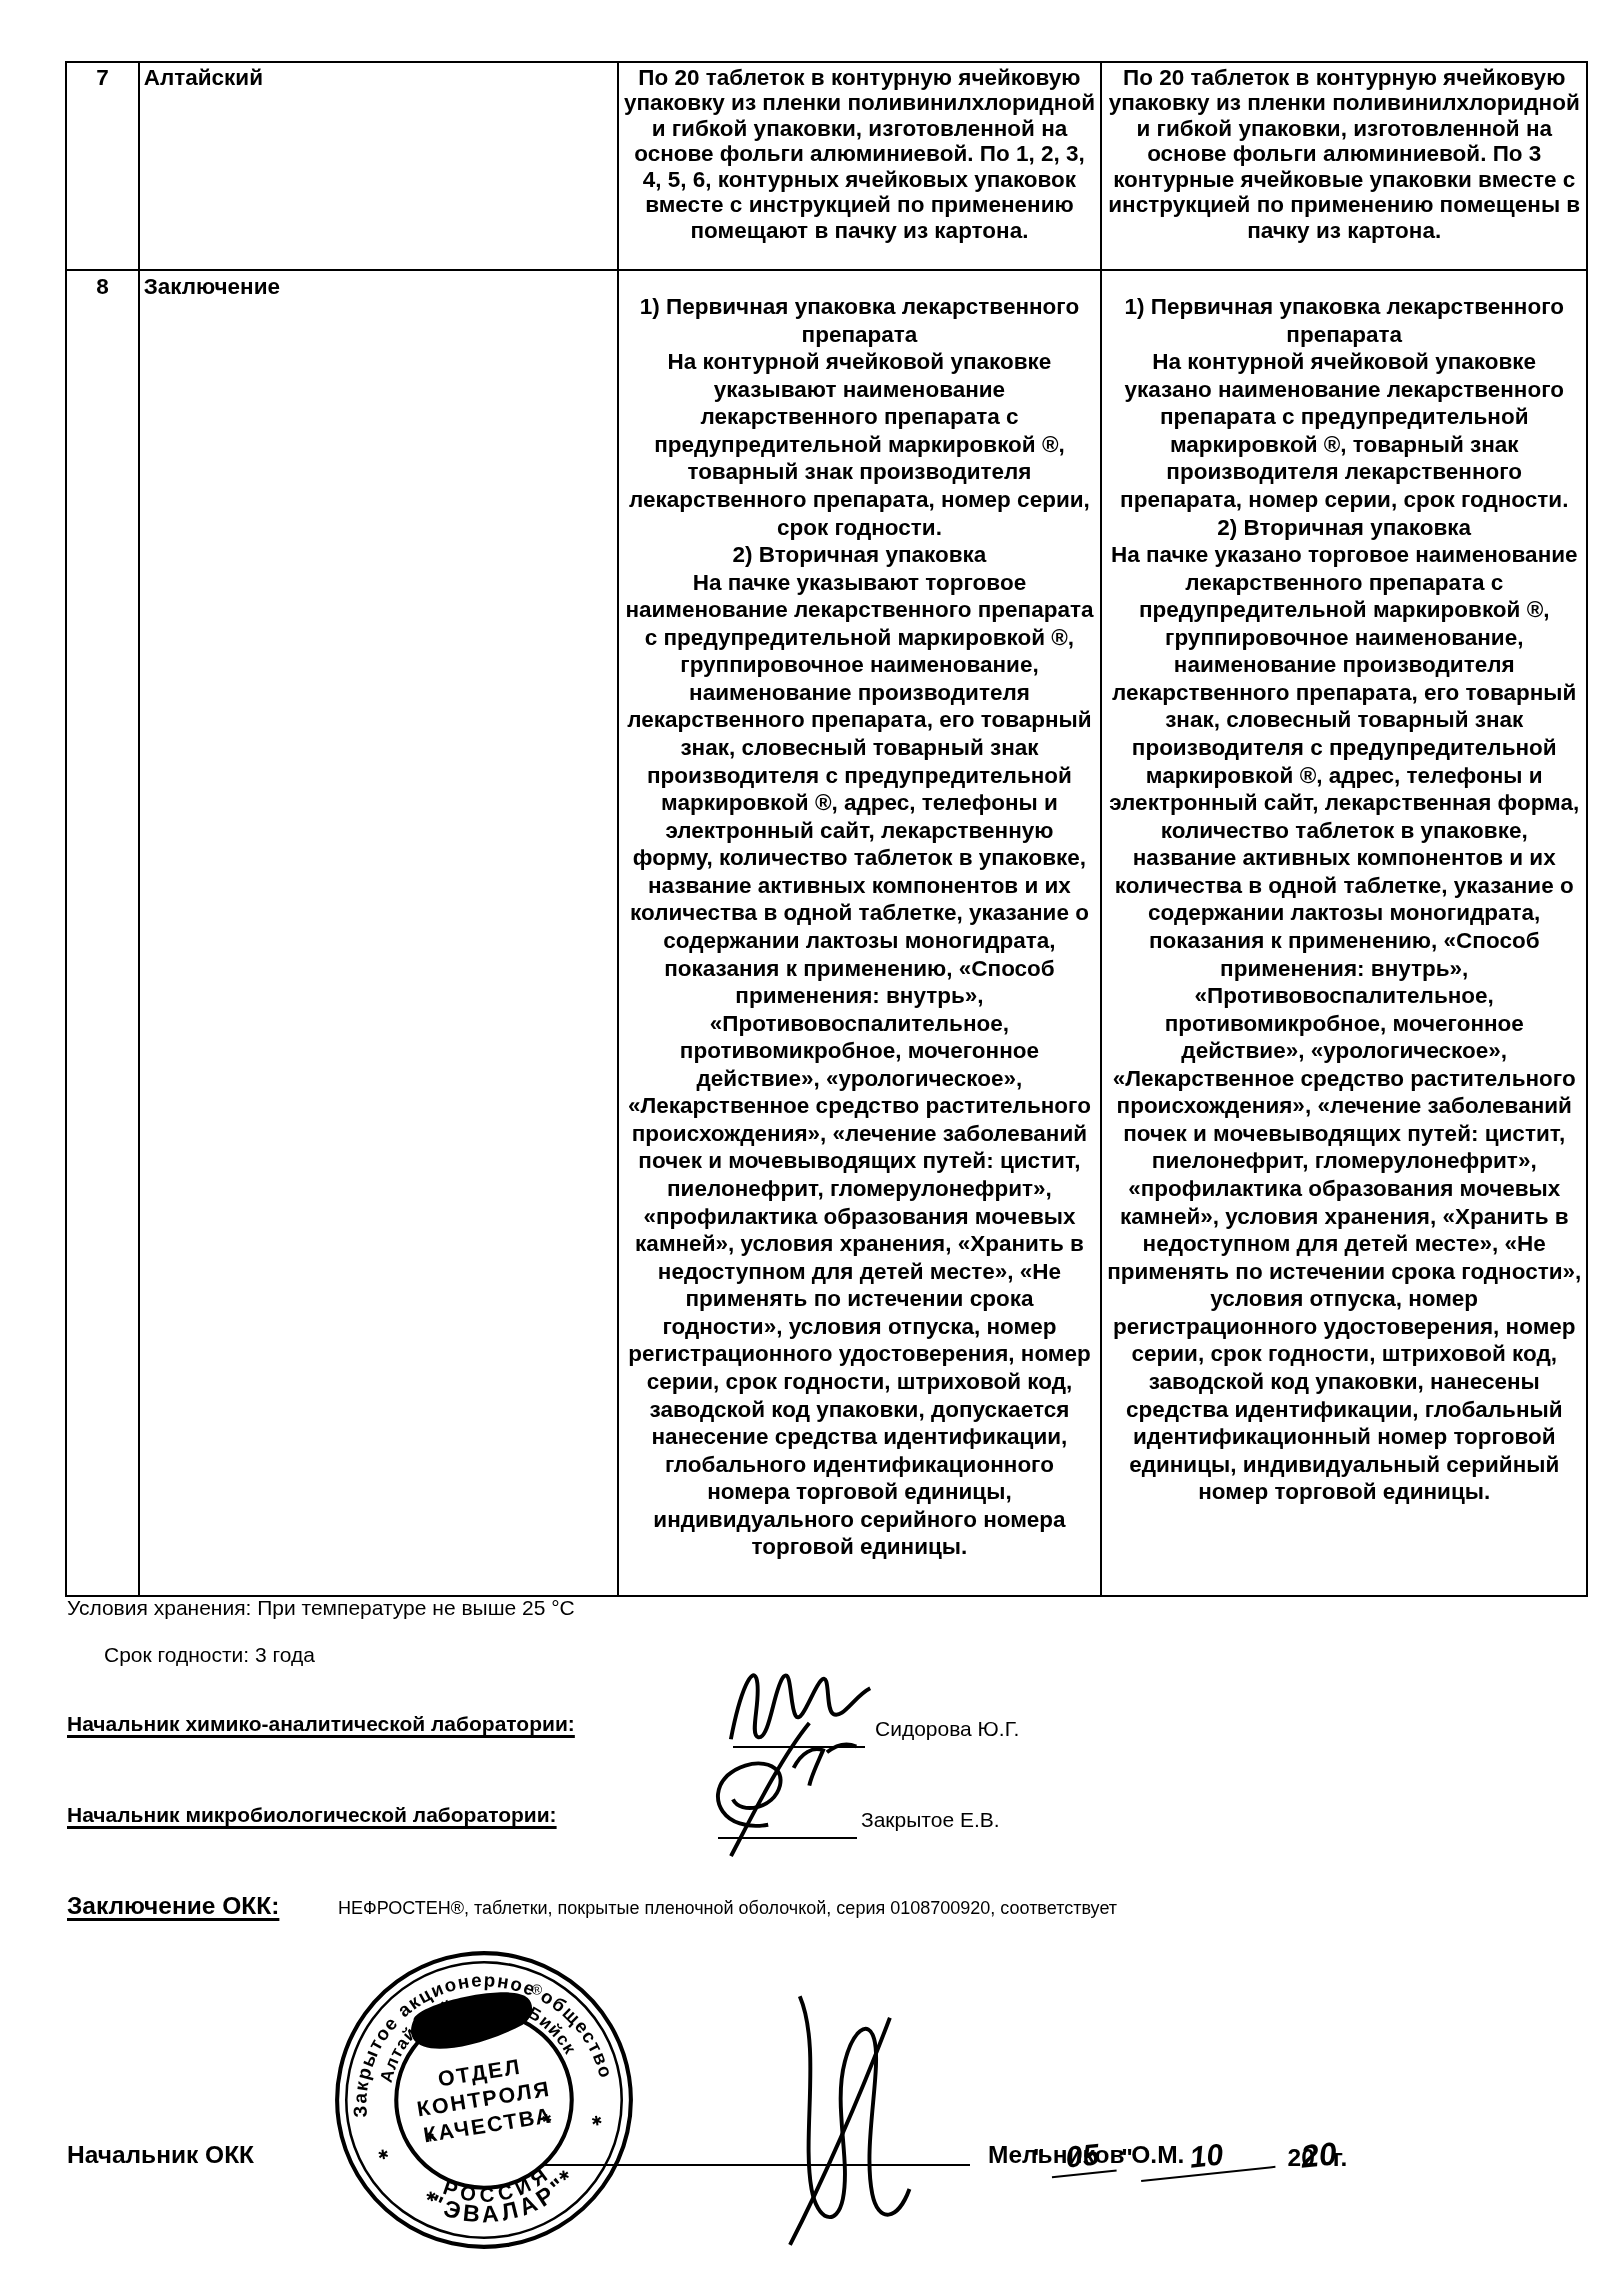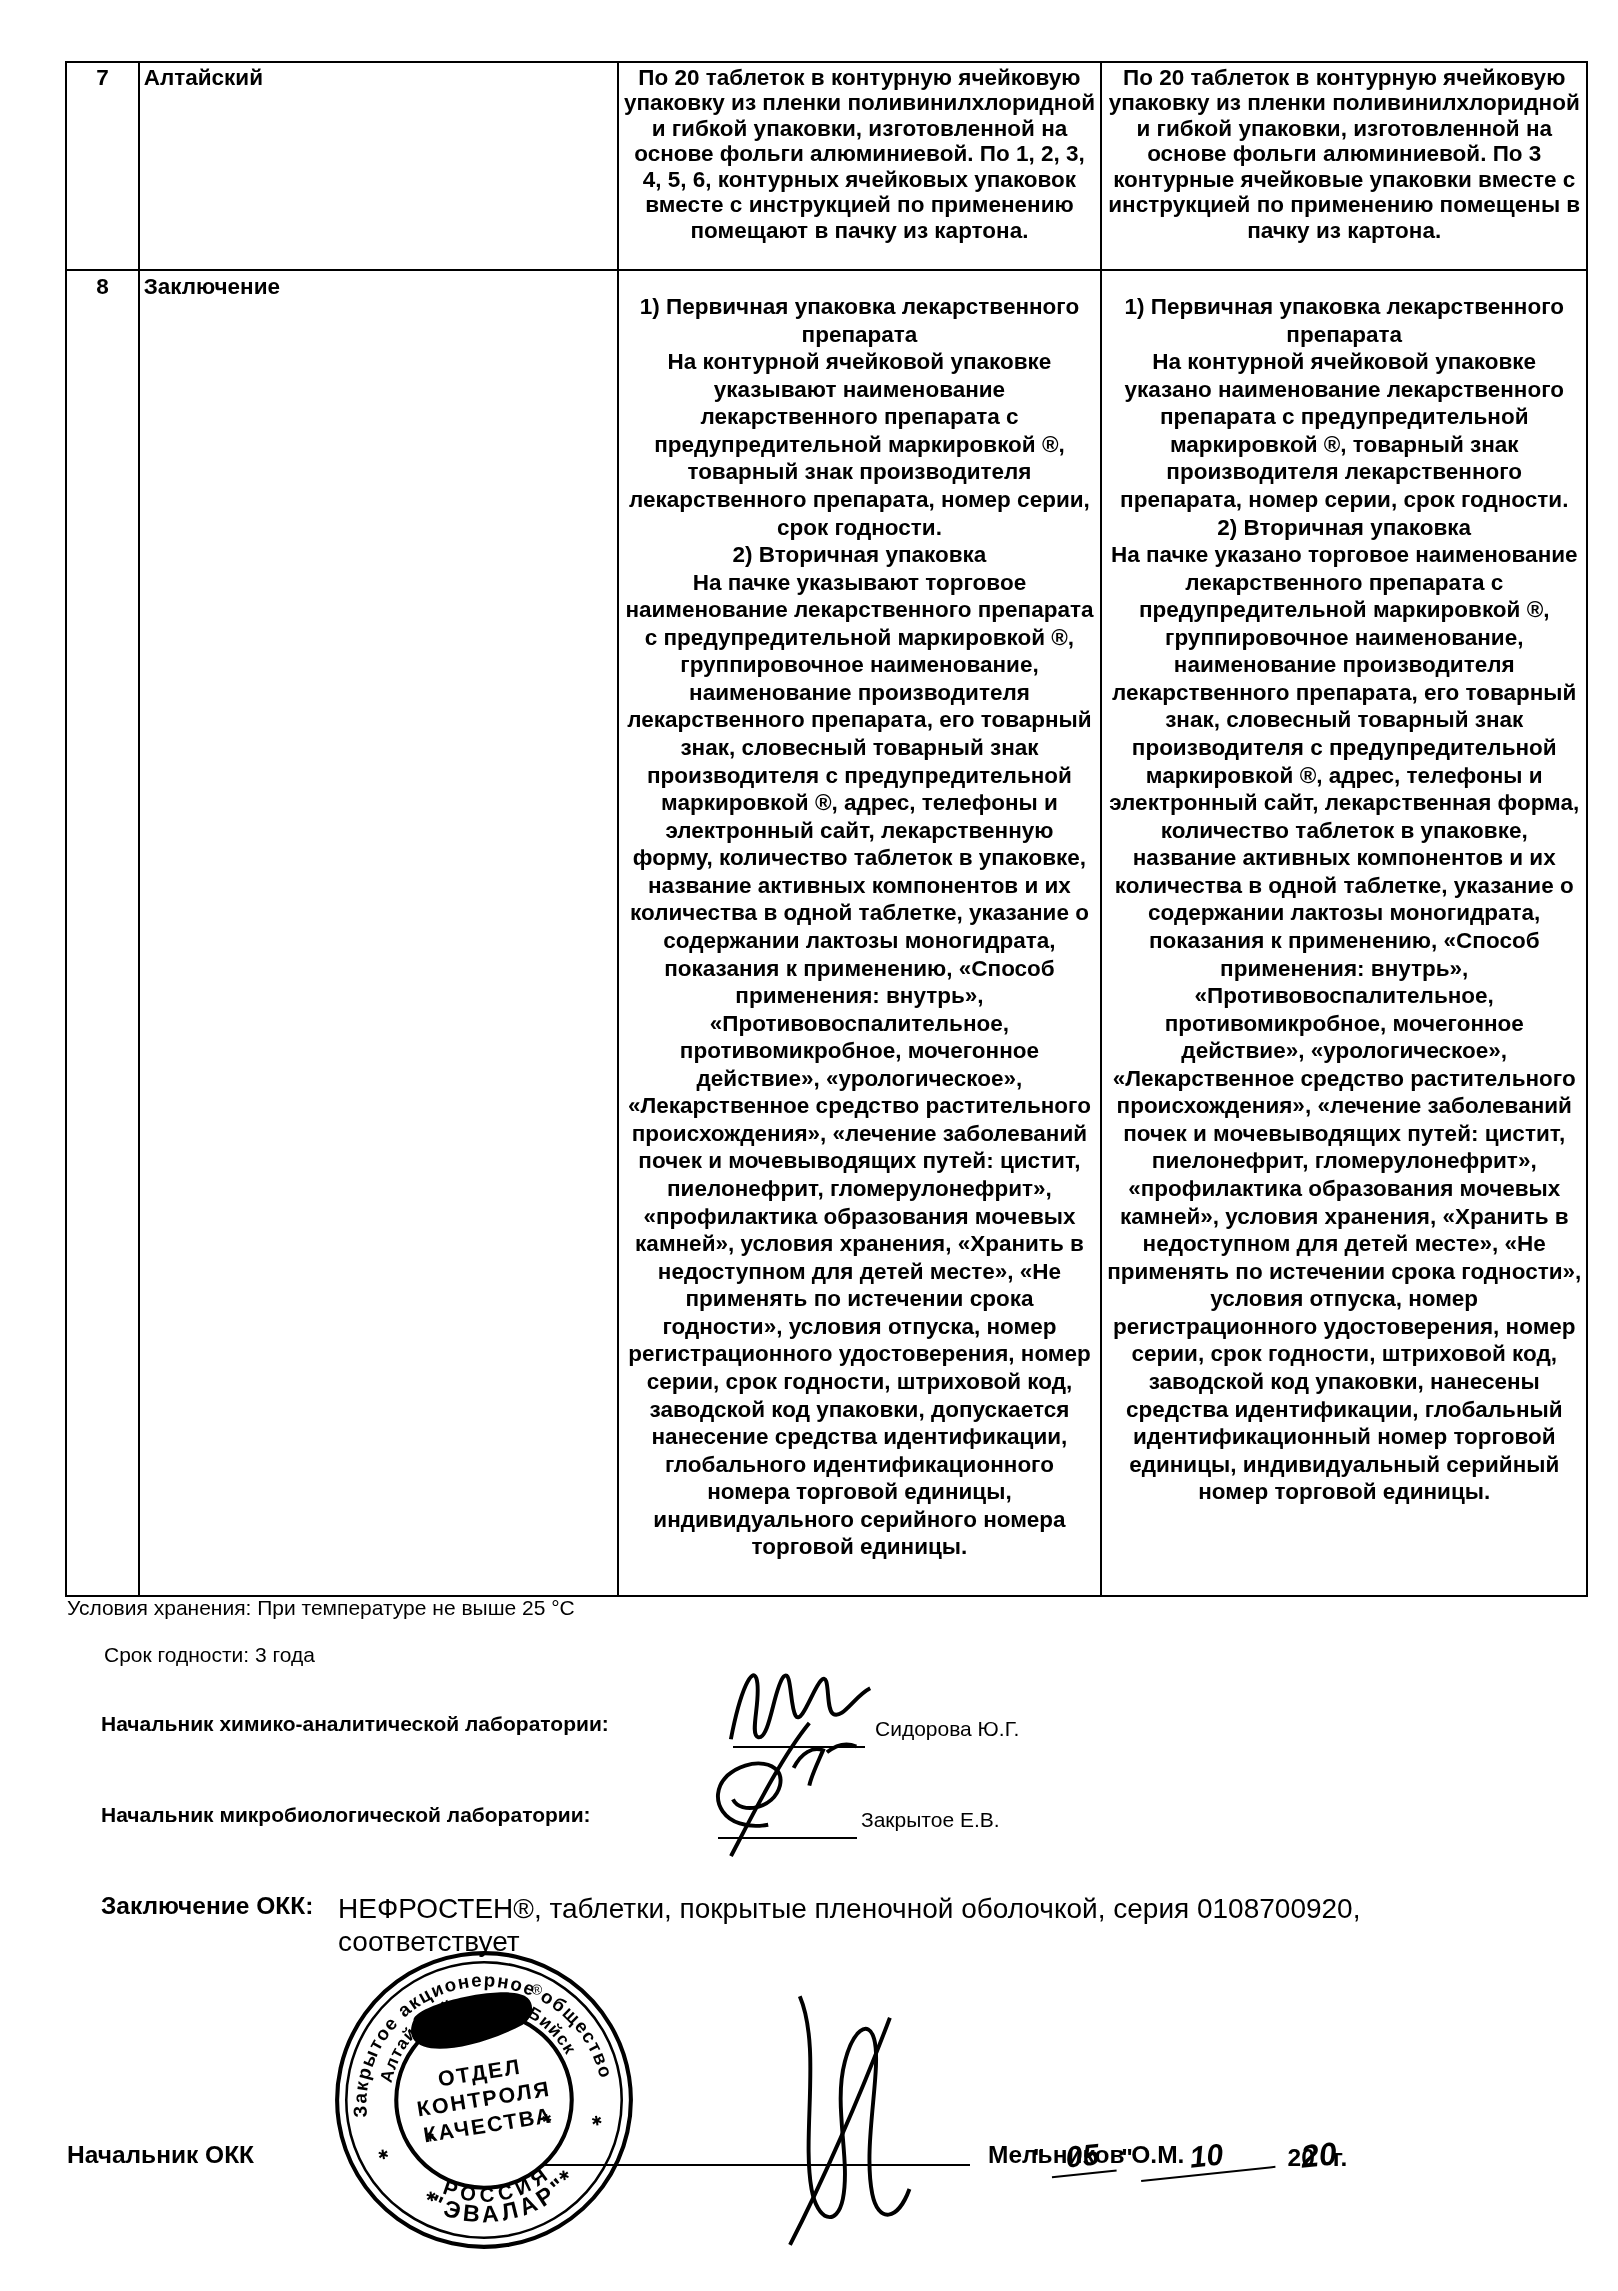--- a/index.html
+++ b/index.html
@@ -30,29 +30,29 @@
   td.c-mid{width:474px;text-align:center;white-space:pre-line;}
   td.c-right{width:476px;text-align:center;white-space:pre-line;}
   tr.row7 td{height:202px;line-height:1.13;}
   tr.row8 td{height:1300px;line-height:1.225;}
   tr.row8 td.c-mid,tr.row8 td.c-right{padding-top:22px;}
   
   .abs{position:absolute;}
   .t24{font-size:21px;}
   .t25{font-size:24.5px;}
   .bold{font-weight:bold;}
-  .u{text-decoration-thickness:2.5px;text-underline-offset:3.9px;margin-left:34px;}
+  .u{text-decoration:underline;text-decoration-thickness:2.5px;text-underline-offset:3.9px;}
   .storage{left:67px;top:1596px;}
   .shelf{left:67px;top:1643px;margin-left:37px;}
   .chem-title{left:67px;top:1712px;}
   .micro-title{left:67px;top:1803px;}
   .chem-name{left:875px;top:1717px;}
   .micro-name{left:861px;top:1808px;}
   .okk-title{left:67px;top:1892px;}
-  .okk-text{left:338px;top:1892px;width:1117px;font-size:28px;line-height:33px;}
+  .okk-text{left:338px;top:1892px;width:1117px;font-size:18px;line-height:33px;}
   .okk-text span{display:block;}
   .okk-head{left:67px;top:2141px;}
   .melnikov{left:988px;top:2141px;}
   
   .sig-line{border-bottom:2.9px solid #000;}
   .sid-line{left:733px;top:1717px;width:132px;height:29px;}
   .fir-line{left:718px;top:1808px;width:139px;height:29px;}
   .okk-line{left:545px;top:2135px;width:425px;height:29px;z-index:6;}
   
   .sig{position:absolute;z-index:7;}

